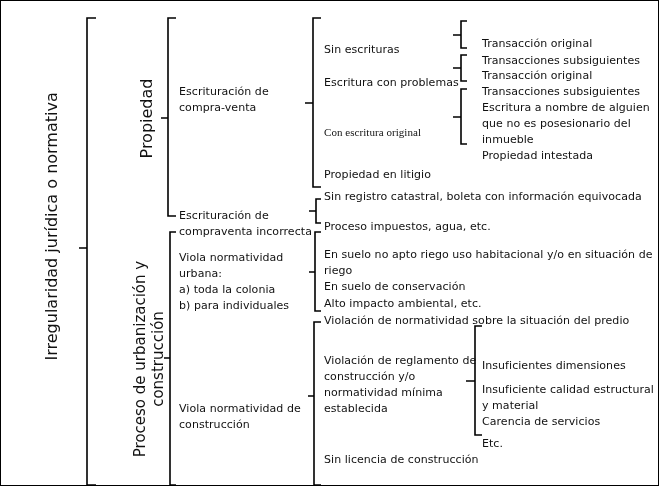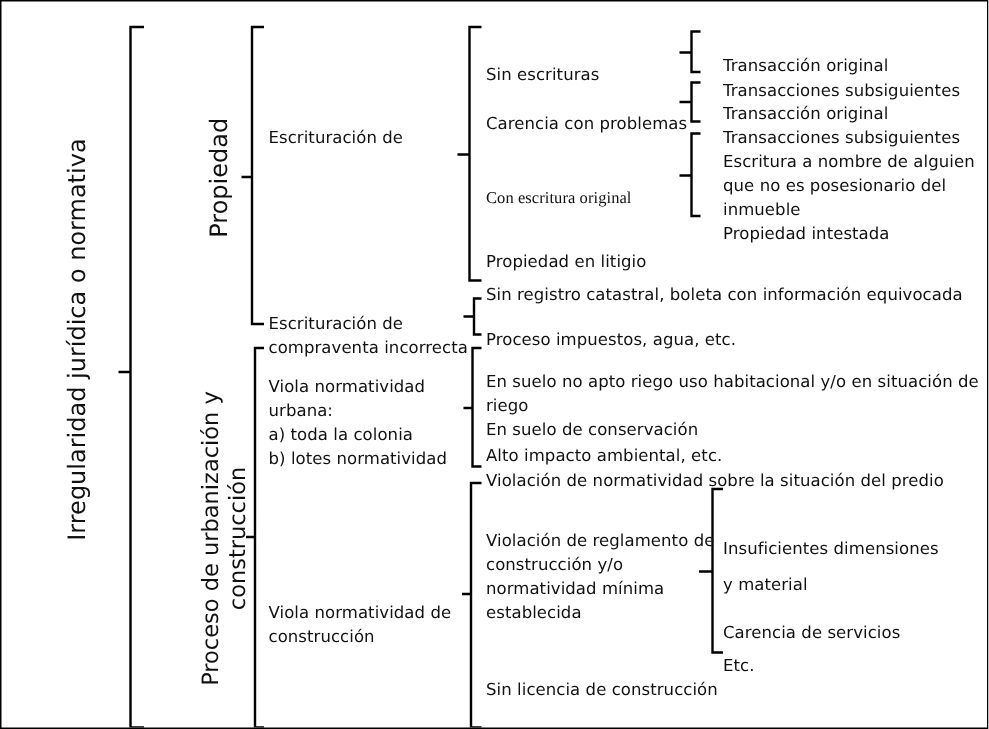--- a/index.html
+++ b/index.html
@@ -49,38 +49,39 @@
 
   <div class="vt big" style="left:100px; top:108px; width:90px; text-align:center;">Propiedad</div>
 
   <div class="vt mid" style="left:48px; top:340px; width:200px; text-align:center; line-height:18px;">
     <div>Proceso de urbanización y</div>
     <div>construcción</div>
   </div>
 
   <div class="t" style="left:178px; top:68px;">
     <div>Escrituración de</div>
+    <div>compra-venta</div>
   </div>
   <div class="t" style="left:178px; top:192px;">
     <div>Escrituración de</div>
     <div>compraventa incorrecta</div>
   </div>
   <div class="t" style="left:178px; top:234px;">
     <div>Viola normatividad</div>
     <div>urbana:</div>
     <div>a) toda la colonia</div>
-    <div>b) lotes normatividad</div>
+    <div>b) para individuales</div>
   </div>
   <div class="t" style="left:178px; top:385px;">
     <div>Viola normatividad de</div>
     <div>construcción</div>
   </div>
 
   <div class="t" style="left:323px; top:26px;">Sin escrituras</div>
-  <div class="t" style="left:323px; top:59px;">Carencia con problemas</div>
+  <div class="t" style="left:323px; top:59px;">Escritura con problemas</div>
   <div class="t" style="left:323px; top:108px;font-family:Liberation Serif, serif;">Con escritura original</div>
   <div class="t" style="left:323px; top:151px;">Propiedad en litigio</div>
   <div class="t" style="left:323px; top:173px;">Sin registro catastral, boleta con información equivocada</div>
 
   <div class="t" style="left:481px; top:20px;">Transacción original</div>
   <div class="t" style="left:481px; top:37px;">Transacciones subsiguientes</div>
 
   <div class="t" style="left:481px; top:52px;">Transacción original</div>
   <div class="t" style="left:481px; top:68px;">Transacciones subsiguientes</div>
 
@@ -103,18 +104,19 @@
     <div>Violación de reglamento de</div>
     <div>construcción y/o</div>
     <div>normatividad mínima</div>
     <div>establecida</div>
   </div>
   <div class="t" style="left:323px; top:436px;">Sin licencia de construcción</div>
   <div class="t" style="left:323px; top:468px;">Etc.</div>
 
   <div class="t" style="left:481px; top:342px;">Insuficientes dimensiones</div>
   <div class="t" style="left:481px; top:366px;">
+    <div>Insuficiente calidad estructural</div>
     <div>y material</div>
   </div>
   <div class="t" style="left:481px; top:398px;">Carencia de servicios</div>
   <div class="t" style="left:481px; top:420px;">Etc.</div>
 
 </div>
 
 </body></html>

